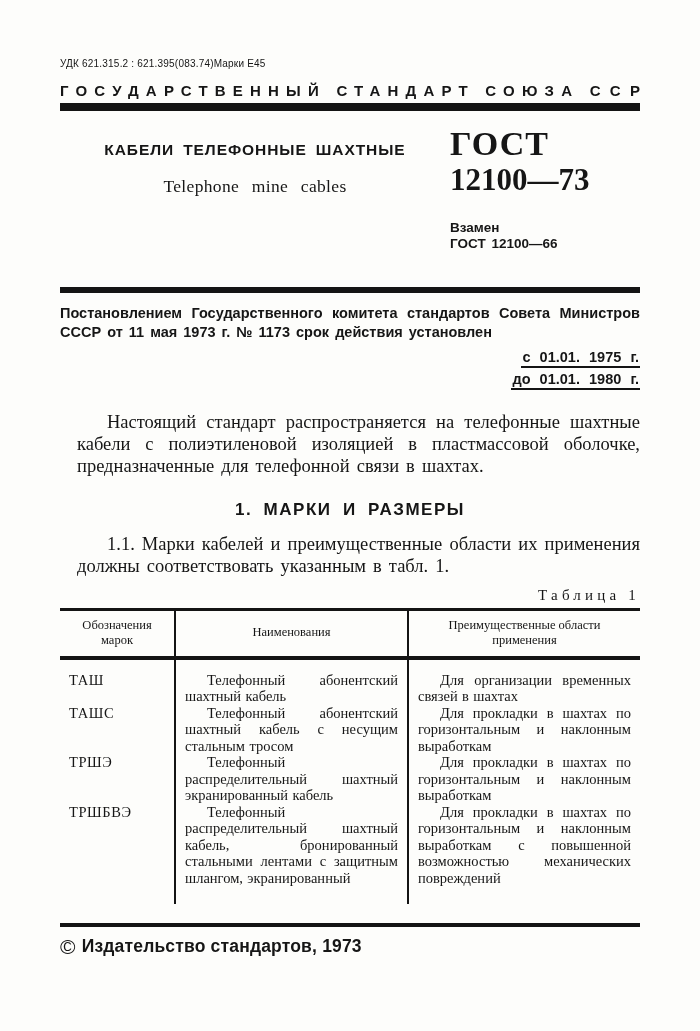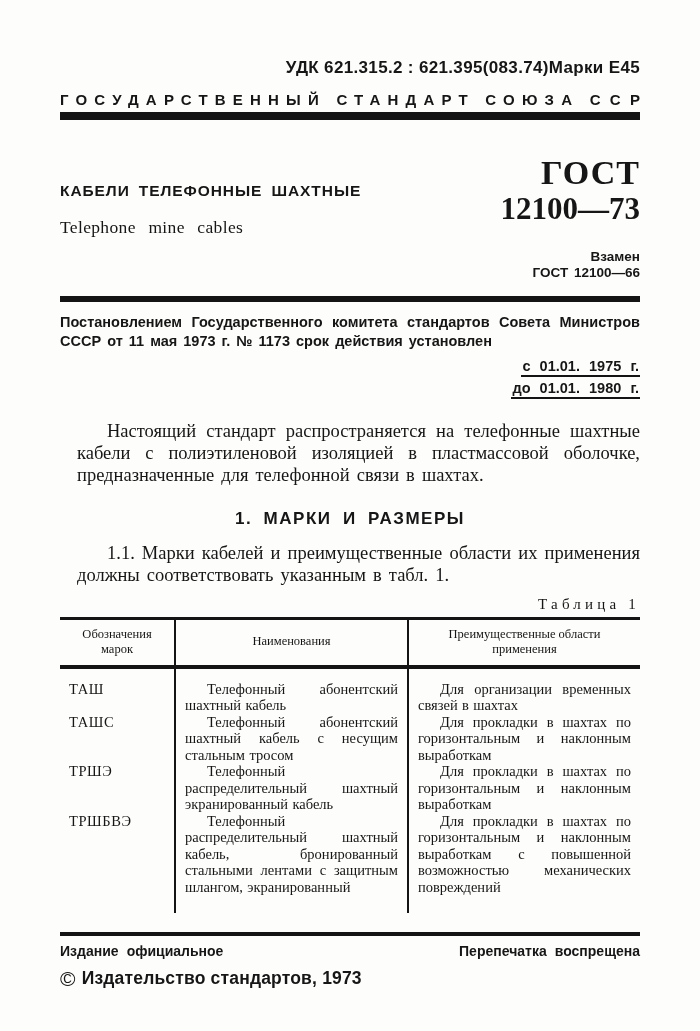--- a/index.html
+++ b/index.html
@@ -11,43 +11,43 @@
     color: #161616;
     box-sizing: border-box;
     padding: 58px 60px 0 60px;
     font-family: "Liberation Serif", "DejaVu Serif", serif;
     overflow: hidden;
   }
   .sans  { font-family: "Liberation Sans", "DejaVu Sans", sans-serif; }
 
   
   .udc-row {
-    display: flex; justify-content: flex-end; align-items: baseline;
-    font-weight: bold; font-size: 17px; letter-spacing: 0.02em;
+    display: flex; justify-content: flex-start; align-items: baseline;
+    font-weight: normal; font-size: 10px; letter-spacing: 0.02em;
   }
 
   
   .masthead {
     display: flex; justify-content: space-between;
     margin-top: 13px;
     font-weight: bold; font-size: 15px;
   }
   .masthead span { letter-spacing: 0.48em; white-space: nowrap; }
   .masthead span:last-child { letter-spacing: 0.62em; margin-right: -0.62em; }
 
   .rule-heavy  { height: 8px; background: #141414; margin-top: 4px; }
   .rule-medium { height: 6px; background: #141414; }
   .rule-thin   { height: 4px; background: #141414; }
 
   
   .title-block { display: flex; height: 176px; }
-  .title-left  { flex: 1 1 auto; padding-top: 62px; }
+  .title-left  { flex: 1 1 auto; text-align: center; padding-top: 30px; }
   .title-ru    { font-weight: bold; font-size: 15.5px; letter-spacing: 0.06em; word-spacing: 0.25em; }
   .title-en    { margin-top: 17px; font-size: 17.5px; word-spacing: 0.45em; letter-spacing: 0.02em; }
-  .title-right { flex: 0 0 190px; text-align: right; padding-top: 36px; }
+  .title-right { flex: 0 0 190px; text-align: left; padding-top: 16px; }
   .gost-word   { font-weight: bold; font-size: 34px; line-height: 1.0; letter-spacing: 0.03em; }
   .gost-number { font-weight: bold; font-size: 31px; line-height: 1.0; margin-top: 3px; }
   .replaces    { margin-top: 25px; font-weight: bold; font-size: 13.5px; line-height: 1.2; word-spacing: 0.15em; }
 
   
   .decree {
     margin-top: 11px;
     font-weight: bold; font-size: 14.5px; line-height: 1.33;
     text-align: justify; word-spacing: 0.14em;
   }
@@ -204,22 +204,18 @@
             <p>Телефонный распределительный шахтный кабель, бронированный стальными лентами с защитным шлангом, экранированный</p>
           </td>
         <td>
             <p>Для прокладки в шахтах по горизонтальным и наклонным выработкам с повышенной возможностью механических повреждений</p>
           </td>
       </tr>
     </tbody>
   </table>
 
   <div class="rule-thin footer-rule"></div>
-  <div class="footer-row sans">
-    <span>Издание официальное</span>
-    <span>Перепечатка воспрещена</span>
-  </div>
   <div class="copyright sans">
     <span class="sym">©</span>
     <span>Издательство стандартов, 1973</span>
   </div>
 
 </div>
 
 </body></html>

